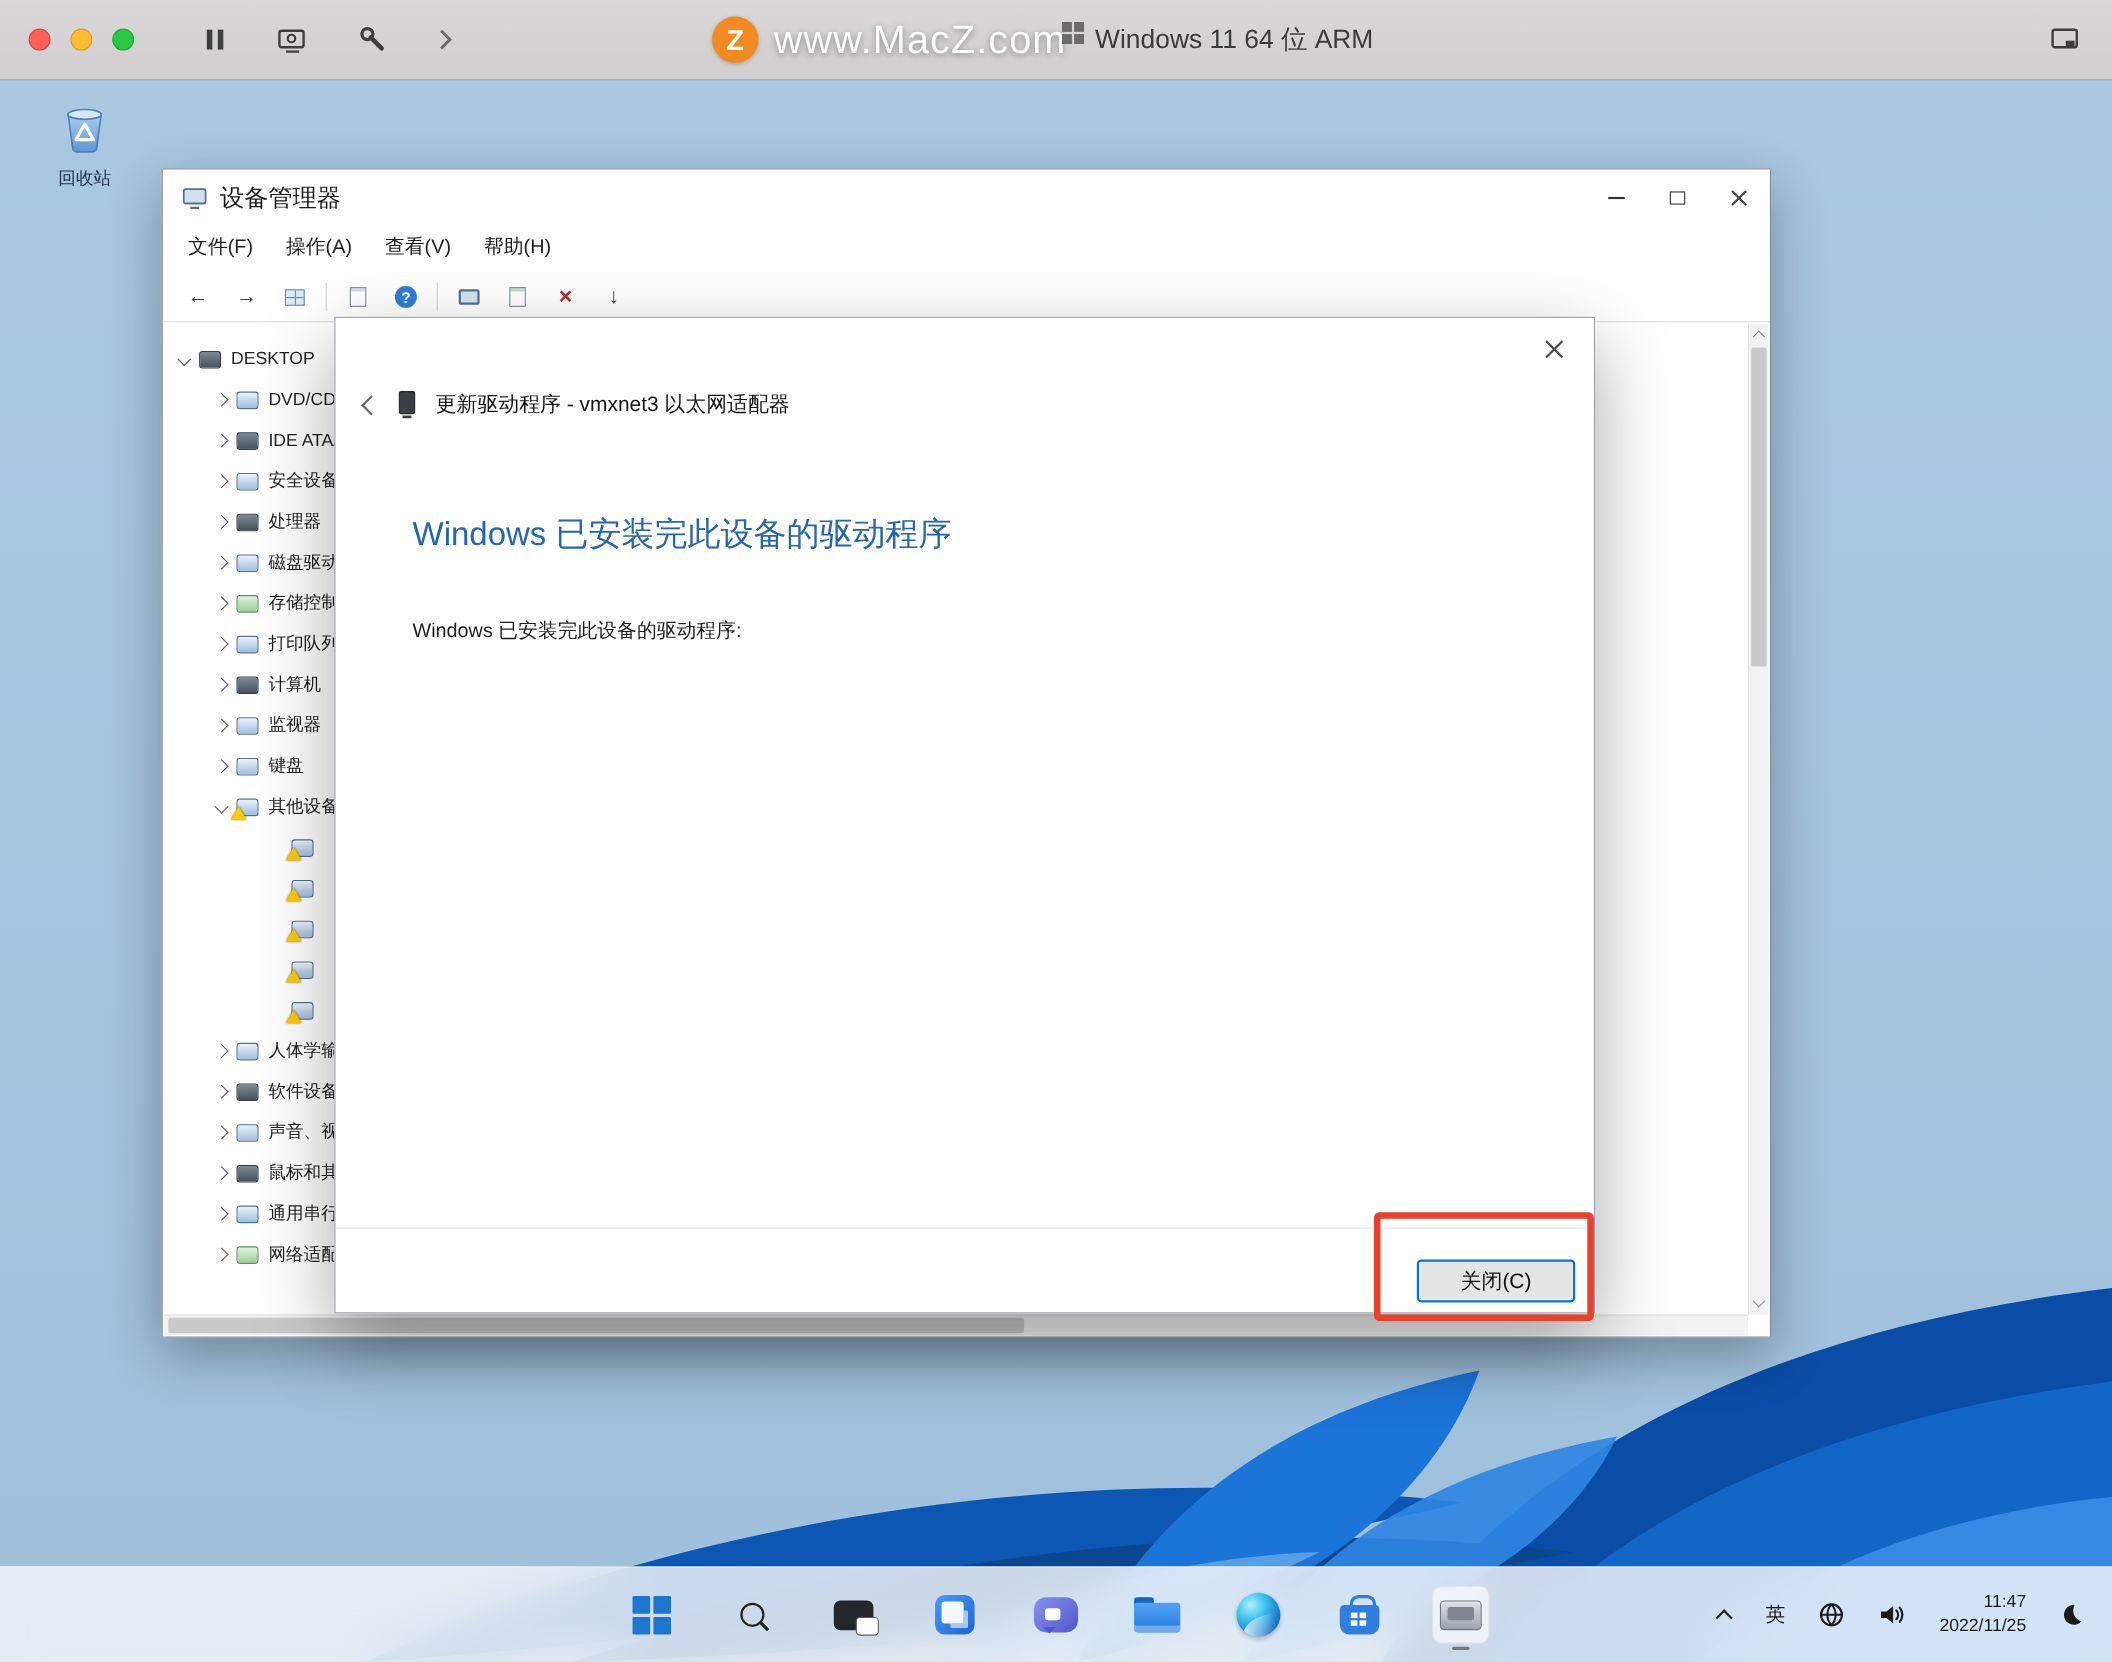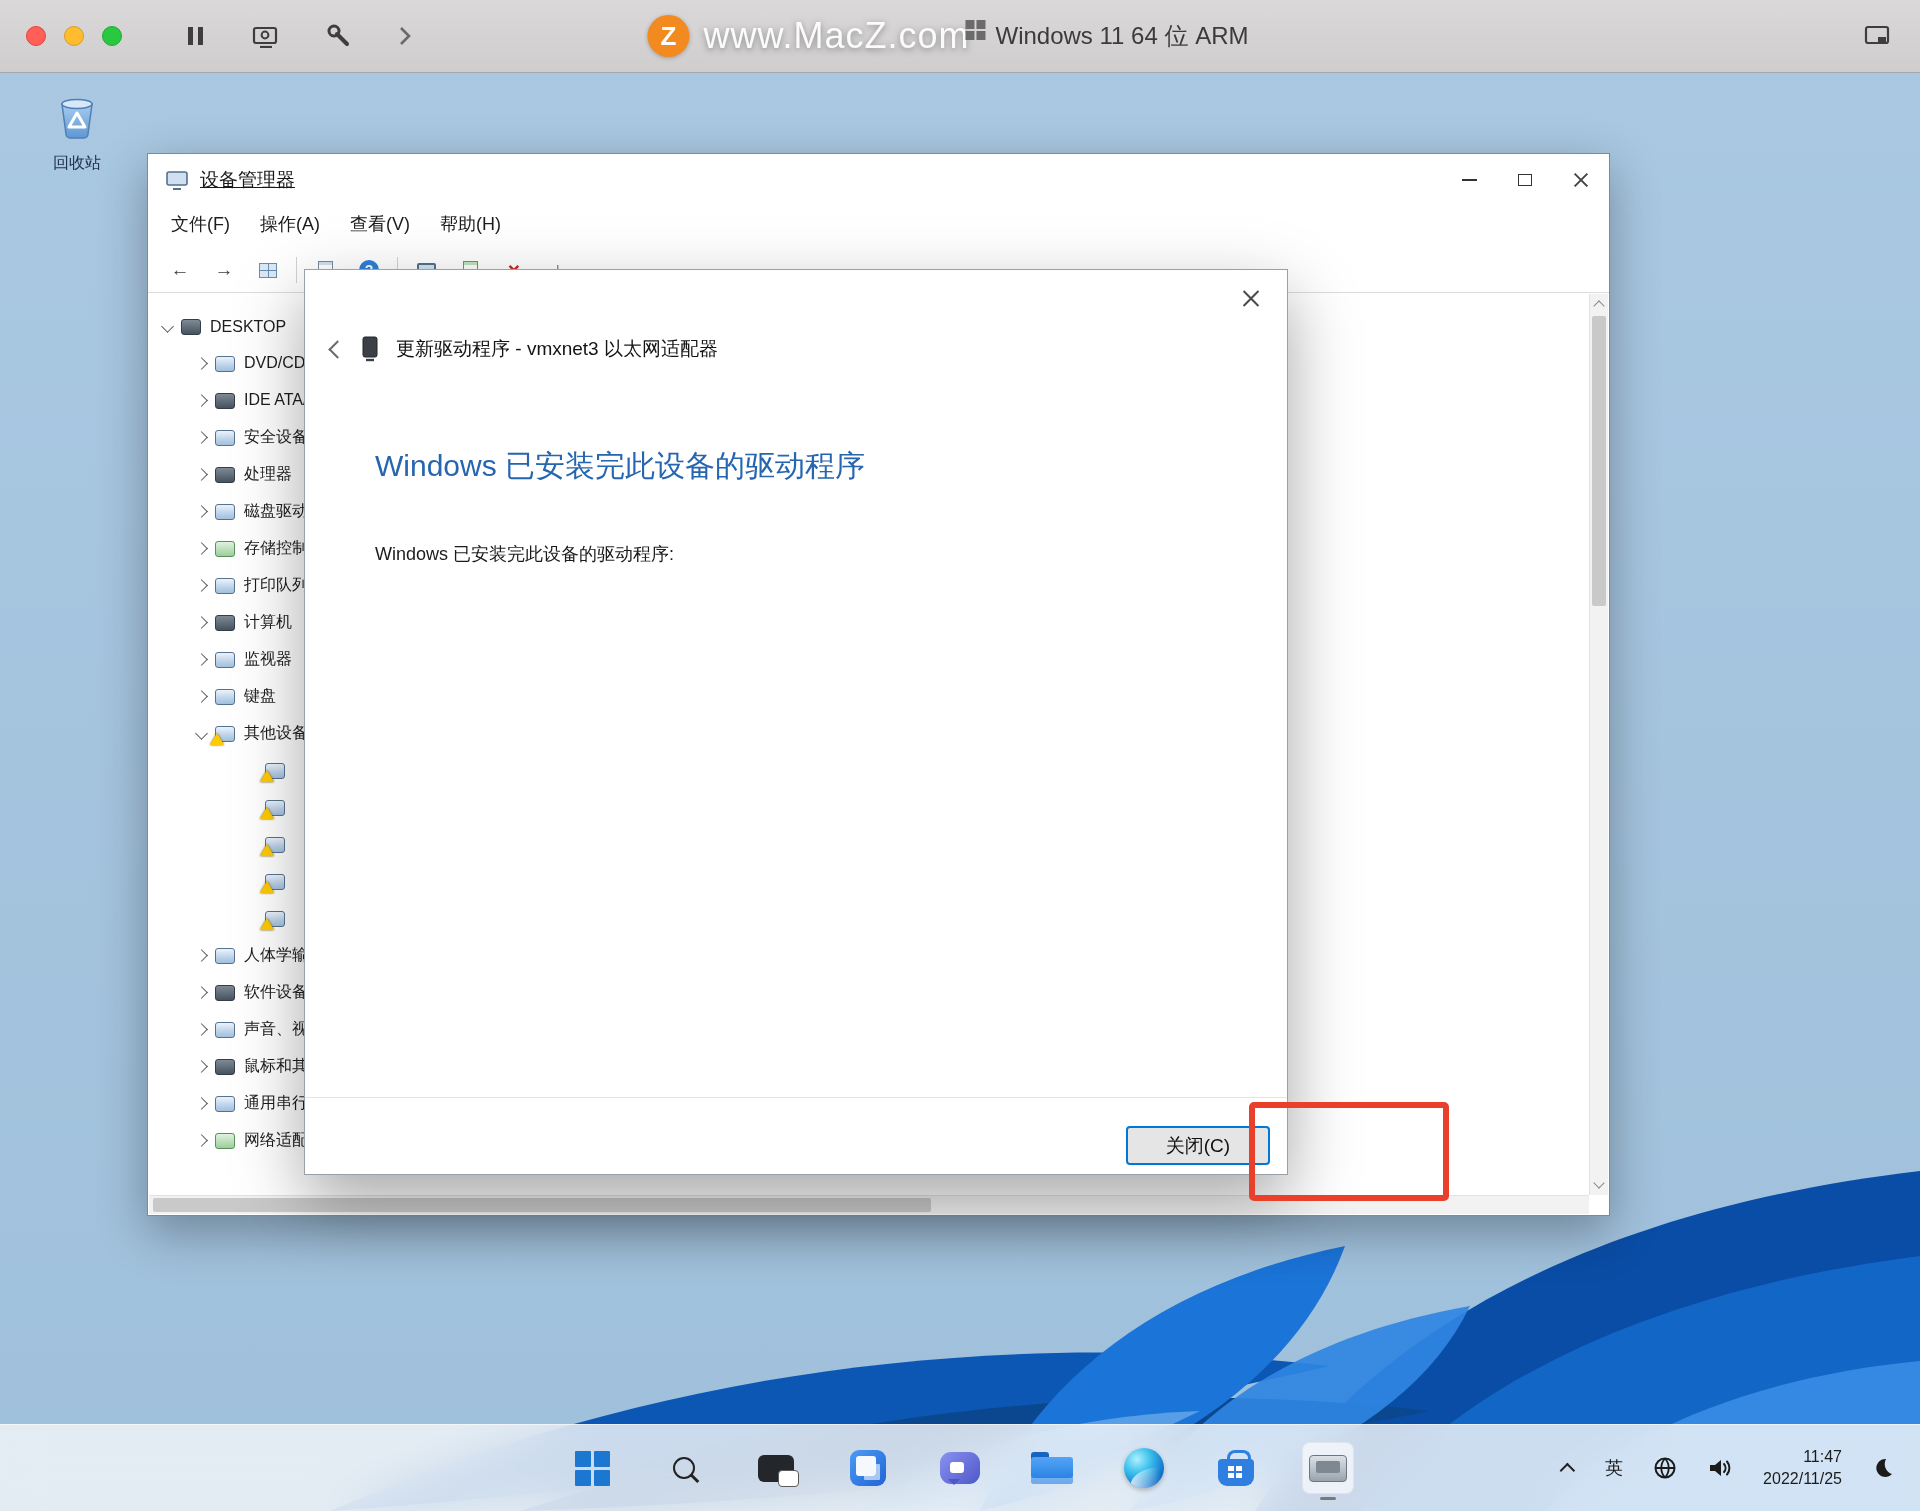--- a/index.html
+++ b/index.html
@@ -40,21 +40,21 @@
   .edge-ball{width:58px;height:58px;border-radius:50%;position:relative;
     background:radial-gradient(circle at 32% 28%, #aef0ff 0%, #3cc0ec 35%, #1273ca 72%, #0a57a8 100%);
     box-shadow:0 2px 5px rgba(0,0,0,.25);overflow:hidden;}
   .edge-ball::before{content:"";position:absolute;left:6px;top:20px;width:46px;height:28px;border-radius:50%;
     background:linear-gradient(90deg,rgba(255,255,255,.8),rgba(255,255,255,0) 70%);transform:rotate(-14deg);}
 
   
   .dm{position:absolute;left:147px;top:153px;width:1463px;height:1063px;background:#fff;
     border:1px solid #7f8a95;box-shadow:0 16px 46px rgba(0,0,0,.32);z-index:5;}
   .dm-titlebar{height:52px;display:flex;align-items:center;padding-left:18px;}
-  .dm-titlebar .t{font-size:19px;color:#191919;margin-left:12px;text-decoration:underline;}
+  .dm-titlebar .t{font-size:22px;color:#191919;margin-left:12px;}
   .dm-controls{margin-left:auto;display:flex;height:100%;}
   .dm-cbtn{width:56px;height:100%;display:flex;align-items:center;justify-content:center;}
   .ic-min{width:15px;height:2px;background:#333;display:block;}
   .ic-max{width:14px;height:12px;border:1.6px solid #333;display:block;}
   .xbars{position:relative;width:18px;height:18px;display:block;}
   .xbars::before,.xbars::after{content:"";position:absolute;left:8px;top:0;width:2px;height:18px;background:#444;}
   .xbars::before{transform:rotate(45deg);} .xbars::after{transform:rotate(-45deg);}
   .dm-menubar{height:42px;display:flex;align-items:flex-start;padding-left:8px;font-size:18px;color:#1c1c1c;}
   .menu-item{padding:6px 15px;}
   .dm-toolbar{height:45px;display:flex;align-items:center;gap:12px;padding-left:16px;border-bottom:1px solid #dcdcdc;}
@@ -85,21 +85,21 @@
     filter:drop-shadow(0 0 1px #7a5b00);}
   .vscroll{position:absolute;top:0;right:0;width:19px;bottom:19px;background:#f2f2f2;border-left:1px solid #e2e2e2;}
   .vthumb{position:absolute;left:2px;right:2px;top:22px;height:290px;background:#c9c9c9;border-radius:2px;}
   .sarrow{position:absolute;left:5px;width:8px;height:8px;border-right:1.5px solid #8a8a8a;border-bottom:1.5px solid #8a8a8a;}
   .sarrow.up{top:8px;transform:rotate(-135deg);}
   .sarrow.down{bottom:8px;transform:rotate(45deg);}
   .hscroll{position:absolute;left:0;right:19px;bottom:0;height:19px;background:#f2f2f2;border-top:1px solid #e2e2e2;}
   .hthumb{position:absolute;top:2px;bottom:2px;left:4px;width:54%;background:#c9c9c9;border-radius:2px;}
 
   
-  .wiz{position:absolute;left:304px;top:269px;width:984px;height:906px;background:#fff;
+  .wiz{position:absolute;left:304px;top:288px;width:1146px;height:906px;background:#fff;
     border:1px solid #98a0a8;box-shadow:0 26px 64px rgba(0,0,0,.35);z-index:20;}
   .wiz-x{position:absolute;top:18px;right:24px;}
   .wiz-x .xbars::before,.wiz-x .xbars::after{background:#4a4a4a;height:21px;}
   .wiz-x .xbars{width:21px;height:21px;}
   .wiz-header{position:absolute;top:66px;left:26px;display:flex;align-items:center;gap:18px;}
   .back-chev{width:13px;height:13px;border-left:2.2px solid #6a6a6a;border-bottom:2.2px solid #6a6a6a;transform:rotate(45deg);}
   .wiz-title{font-size:19px;color:#141414;}
   .wiz-heading{position:absolute;top:176px;left:70px;font-size:30px;color:#2665b0;}
   .wiz-body{position:absolute;top:272px;left:70px;font-size:18px;color:#1b1b1b;}
   .wiz-device{position:absolute;top:352px;left:72px;display:flex;align-items:center;gap:46px;}

